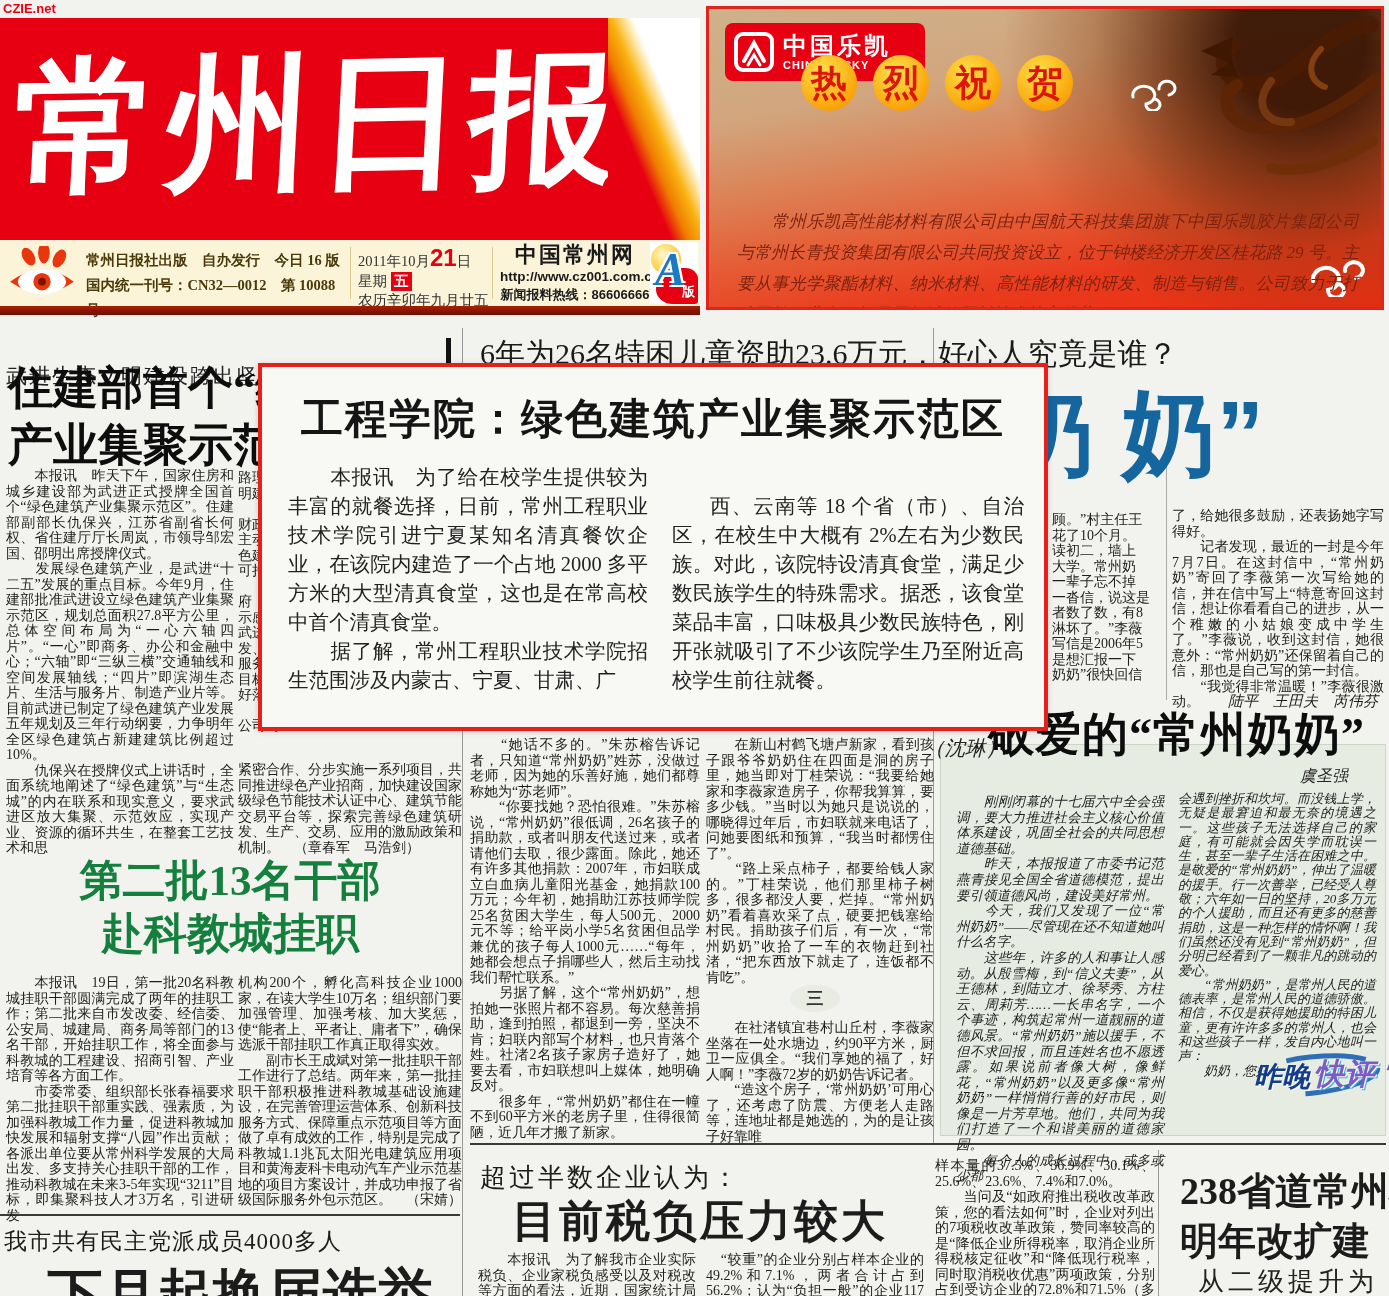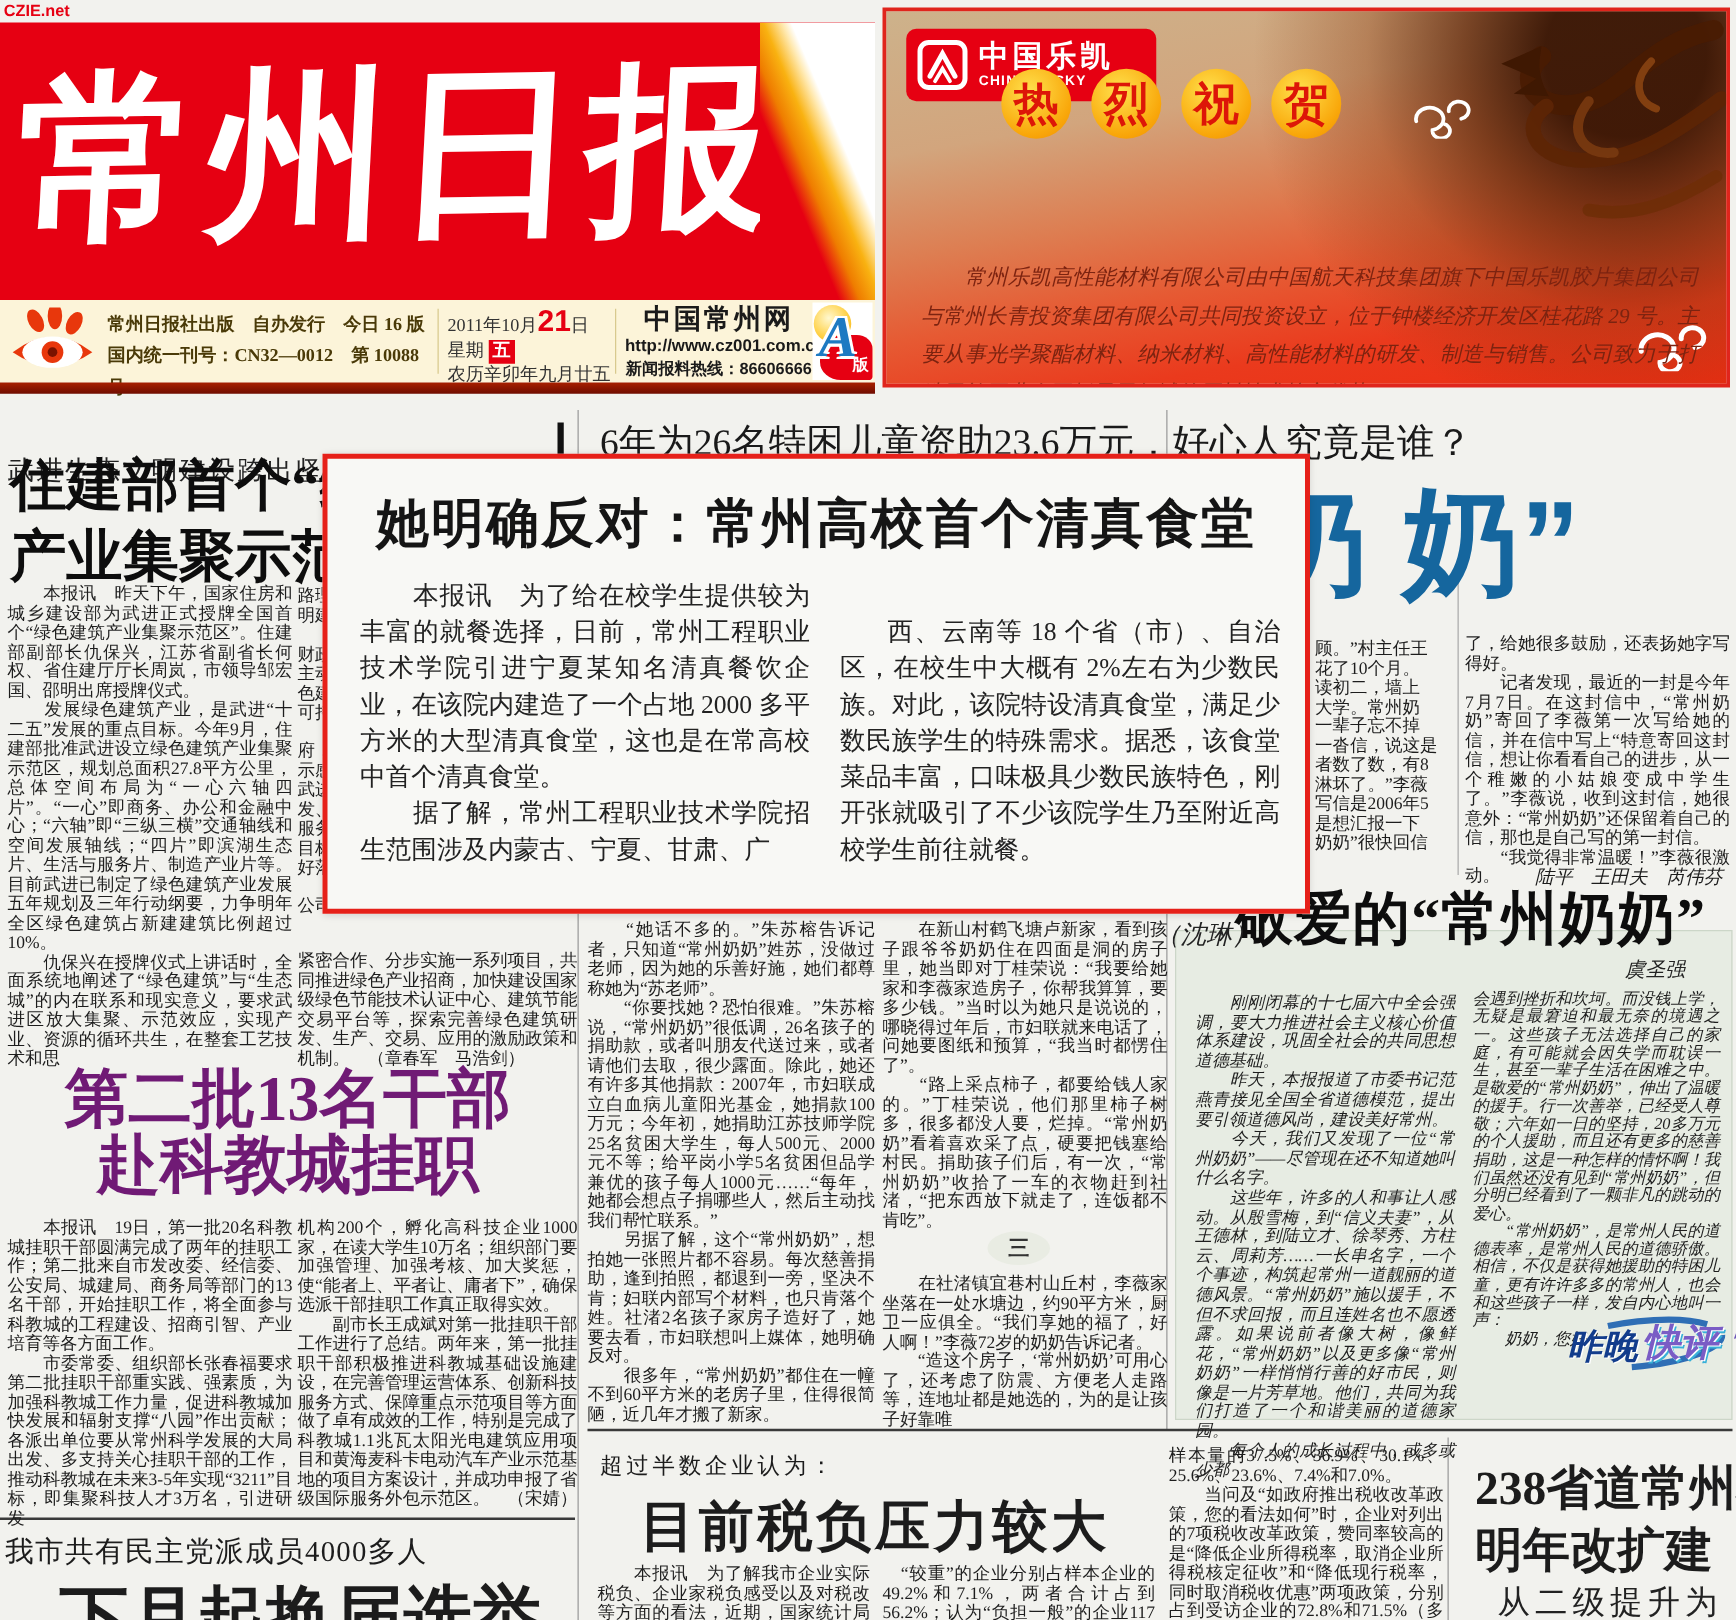--- a/index.html
+++ b/index.html
@@ -56,21 +56,21 @@
   
   .popup{left:258px;top:363px;width:790px;height:368px;border:4px solid #e62019;background:#f8f8f5;
          box-sizing:border-box;z-index:30;box-shadow:0 1px 6px rgba(0,0,0,.15);}
   .pop-title{position:absolute;left:0;top:24px;width:100%;text-align:center;
       font:bold 42px "Liberation Sans",sans-serif;color:#151515;letter-spacing:2px;}
   .pop-col{position:absolute;top:96px;font-size:20.5px;line-height:29px;text-align:justify;white-space:pre-wrap;color:#222;}
   .pop-byline{text-align:right;padding-right:18px;font-style:italic;margin-top:10px;}
   
   .kicker{font-size:21px;color:#222;letter-spacing:2px;margin-top:32px;}
   .big-hl{font-weight:bold;font-size:45px;line-height:57px;color:#0d0d0d;white-space:pre;}
-  .center-hl{text-align:center;font-weight:bold;font-size:51px;line-height:53px;color:#701a75;white-space:pre-wrap;}
+  .center-hl{text-align:center;font-weight:bold;font-size:43px;line-height:53px;color:#15803d;white-space:pre-wrap;}
   .blue-hl{font:bold 95px "Liberation Sans",sans-serif;color:#15669e;white-space:nowrap;z-index:1;}
   .marker{width:50px;height:27px;background:#e9ece3;border-radius:50%;text-align:center;
           font:bold 17px/27px "Liberation Serif",serif;color:#333;}
   .byline-right{text-align:right;font-style:italic;margin-top:10px;}
   
   .green-box{left:940px;top:744px;width:446px;height:392px;background:#e7ece3;border:1px solid #ccd6c8;box-sizing:border-box;z-index:2;}
   .ed-hl{left:988px;top:704px;font:bold 46px "Liberation Serif",serif;color:#0d0d0d;z-index:5;letter-spacing:1px;}
   .ed-author{left:1300px;top:766px;font:italic 16px "Liberation Serif",serif;color:#222;z-index:5;}
   .ed-col{font-style:italic;text-align:justify;white-space:pre-wrap;color:#1d1d1d;}
   .zwkp{left:1240px;top:1052px;width:160px;height:46px;z-index:6;}
@@ -244,32 +244,32 @@
 　　奶奶，您好！</div>
   <div class="abs zwkp">
     <svg width="160" height="46" viewBox="0 0 160 46" style="position:absolute;left:0;top:0">
       <ellipse cx="72" cy="23" rx="66" ry="18" fill="none" stroke="#2f6eb5" stroke-width="5" stroke-dasharray="80 110" transform="rotate(-6 72 23)"></ellipse>
     </svg>
     <span class="zwkp-t1">昨晚</span>
     <span class="zwkp-t2">快评</span>
     <span class="zwkp-pen">✎</span>
   </div>
 
-  <div class="abs" style="left:480px;top:1160px;font-size:18px;letter-spacing:3px;">超过半数企业认为：</div>
+  <div class="abs" style="left:480px;top:1160px;font-size:26px;letter-spacing:3px;">超过半数企业认为：</div>
   <div class="abs" style="left:480px;top:1192px;width:440px;text-align:center;font-weight:bold;font-size:44px;letter-spacing:3px;">目前税负压力较大</div>
   <div class="abs prose" style="left:478px;top:1252px;width:218px;">　　本报讯　为了解我市企业实际税负、企业家税负感受以及对税改等方面的看法，近期，国家统计局常州调查</div>
   <div class="abs prose" style="left:706px;top:1252px;width:218px;">　“较重”的企业分别占样本企业的49.2%和7.1%，两者合计占到56.2%；认为“负担一般”的企业117家，占37.9%；认为</div>
   <div class="abs prose" style="left:935px;top:1158px;width:220px;">样本量的37.5%、36.9%、30.1%、25.6%、23.6%、7.4%和7.0%。
 　　当问及“如政府推出税收改革政策，您的看法如何”时，企业对列出的7项税收改革政策，赞同率较高的是“降低企业所得税率，取消企业所得税核定征收”和“降低现行税率，同时取消税收优惠”两项政策，分别占到受访企业的72.8%和71.5%（多选）；对征收“环境保</div>
 
   <div class="abs" style="left:1180px;top:1166px;font-weight:bold;font-size:38px;line-height:50px;white-space:pre;"><span>238省道常州段</span><br><span>明年改扩建</span></div>
   <div class="abs" style="left:1198px;top:1264px;font-size:26px;letter-spacing:4px;color:#222;">从二级提升为一级</div>
 
   <div class="abs popup">
-    <div class="pop-title">她明确反对：常州高校首个清真食堂</div>
+    <div class="pop-title">工程学院：绿色建筑产业集聚示范区</div>
     <div class="pop-col" style="left:26px;width:360px;">　　本报讯　为了给在校学生提供较为丰富的就餐选择，日前，常州工程职业技术学院引进宁夏某知名清真餐饮企业，在该院内建造了一个占地 2000 多平方米的大型清真食堂，这也是在常高校中首个清真食堂。
 　　据了解，常州工程职业技术学院招生范围涉及内蒙古、宁夏、甘肃、广</div>
     <div class="pop-col" style="left:410px;width:352px;">
       <span>西、云南等 18 个省（市）、自治区，在校生中大概有 2%左右为少数民族。对此，该院特设清真食堂，满足少数民族学生的特殊需求。据悉，该食堂菜品丰富，口味极具少数民族特色，刚开张就吸引了不少该院学生乃至附近高校学生前往就餐。</span>
       <div class="pop-byline">（沈琳）</div>
     </div>
   </div>
 
 </div>
 

